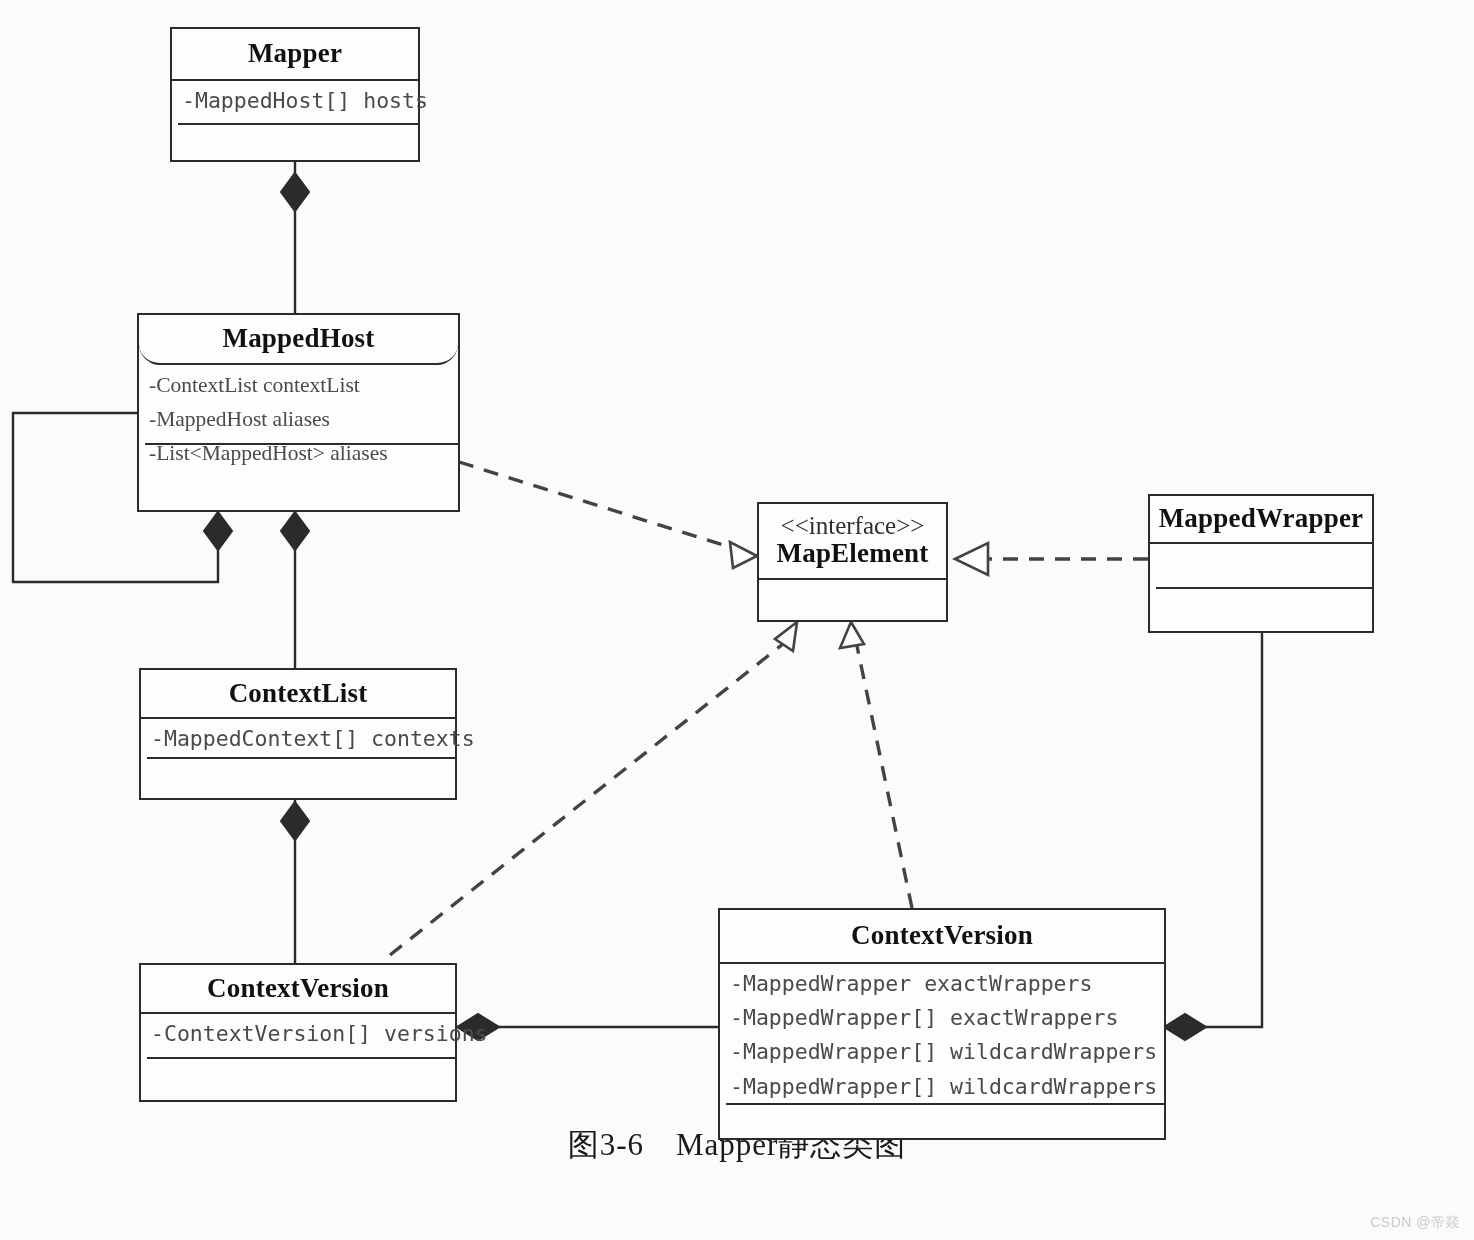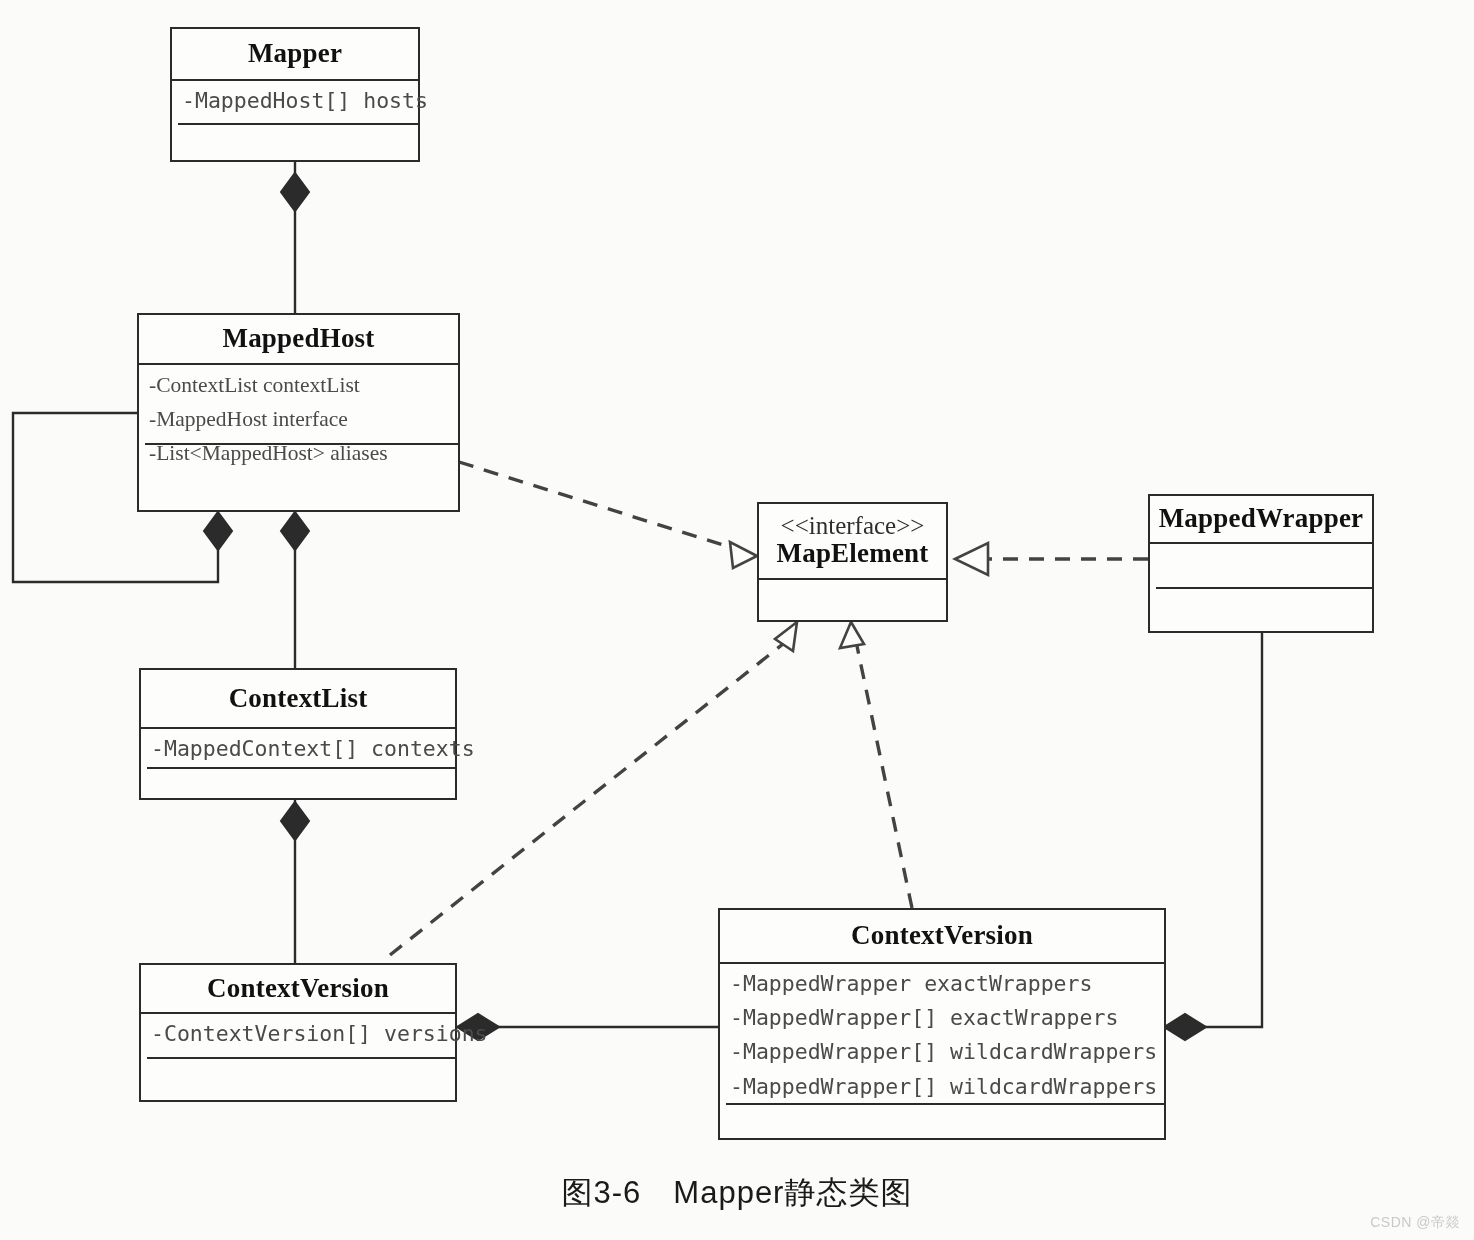--- a/index.html
+++ b/index.html
@@ -64,24 +64,24 @@
     white-space: nowrap;
     margin-left: 6px;
   }
   .uml-attrs.empty { padding: 0; }
   .uml-ops {
     box-sizing: border-box;
   }
   .caption {
     position: absolute;
     left: 0;
-    top: 1172px;
+    top: 1124px;
     width: 1474px;
     text-align: center;
-    font-family: Liberation Sans, sans-serif;
+    font-family: Liberation Serif, serif;
     font-size: 31px;
     color: #1a1a1a;
     letter-spacing: 1px;
   }
   .watermark {
     position: absolute;
     right: 14px;
     bottom: 8px;
     font-size: 14px;
     color: #c9c9c9;
@@ -152,33 +152,33 @@
     <div class="uml-header" style="height:52px;">
       <span class="uml-name">Mapper</span>
     </div>
     <div class="uml-attrs" style="height:44px;">
       <div>-MappedHost[] hosts</div>
     </div>
     <div class="uml-ops" style="height:35px;"></div>
   </div>
 
   <div class="uml-class" style="left:137px; top:313px; width:323px; height:199px;">
-    <div class="uml-header" style="height:50px;">
+    <div class="uml-header" style="height:50px;border-radius:21px;">
       <span class="uml-name">MappedHost</span>
     </div>
     <div class="uml-attrs" style="height:80px;font-family:Liberation Serif, serif;">
       <div>-ContextList contextList</div>
-      <div>-MappedHost interface</div>
+      <div>-MappedHost aliases</div>
       <div>-List&lt;MappedHost&gt; aliases</div>
     </div>
     <div class="uml-ops" style="height:37px;"></div>
   </div>
 
   <div class="uml-class" style="left:139px; top:668px; width:318px; height:132px;">
-    <div class="uml-header" style="height:59px;">
+    <div class="uml-header" style="height:49px;">
       <span class="uml-name">ContextList</span>
     </div>
     <div class="uml-attrs" style="height:40px;">
       <div>-MappedContext[] contexts</div>
     </div>
     <div class="uml-ops" style="height:35px;"></div>
   </div>
 
   <div class="uml-class" style="left:139px; top:963px; width:318px; height:139px;">
     <div class="uml-header" style="height:49px;">

